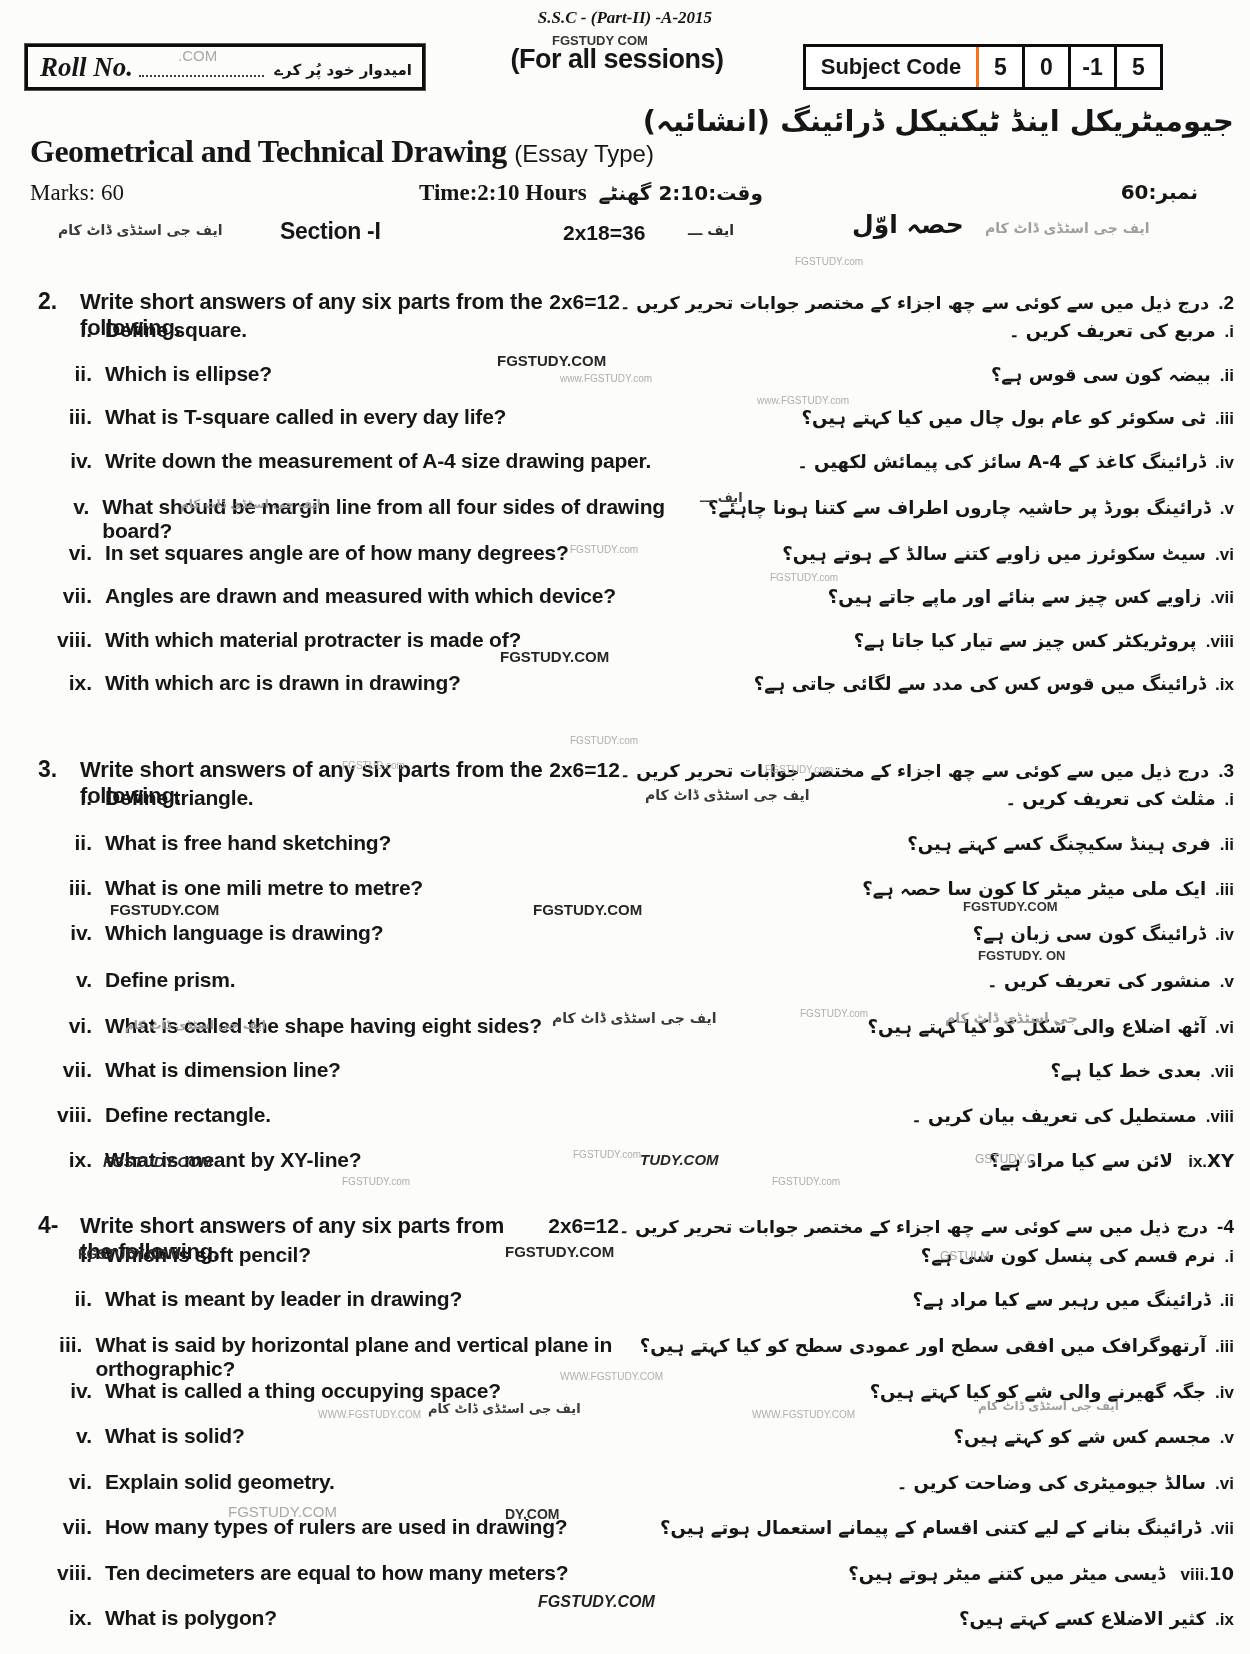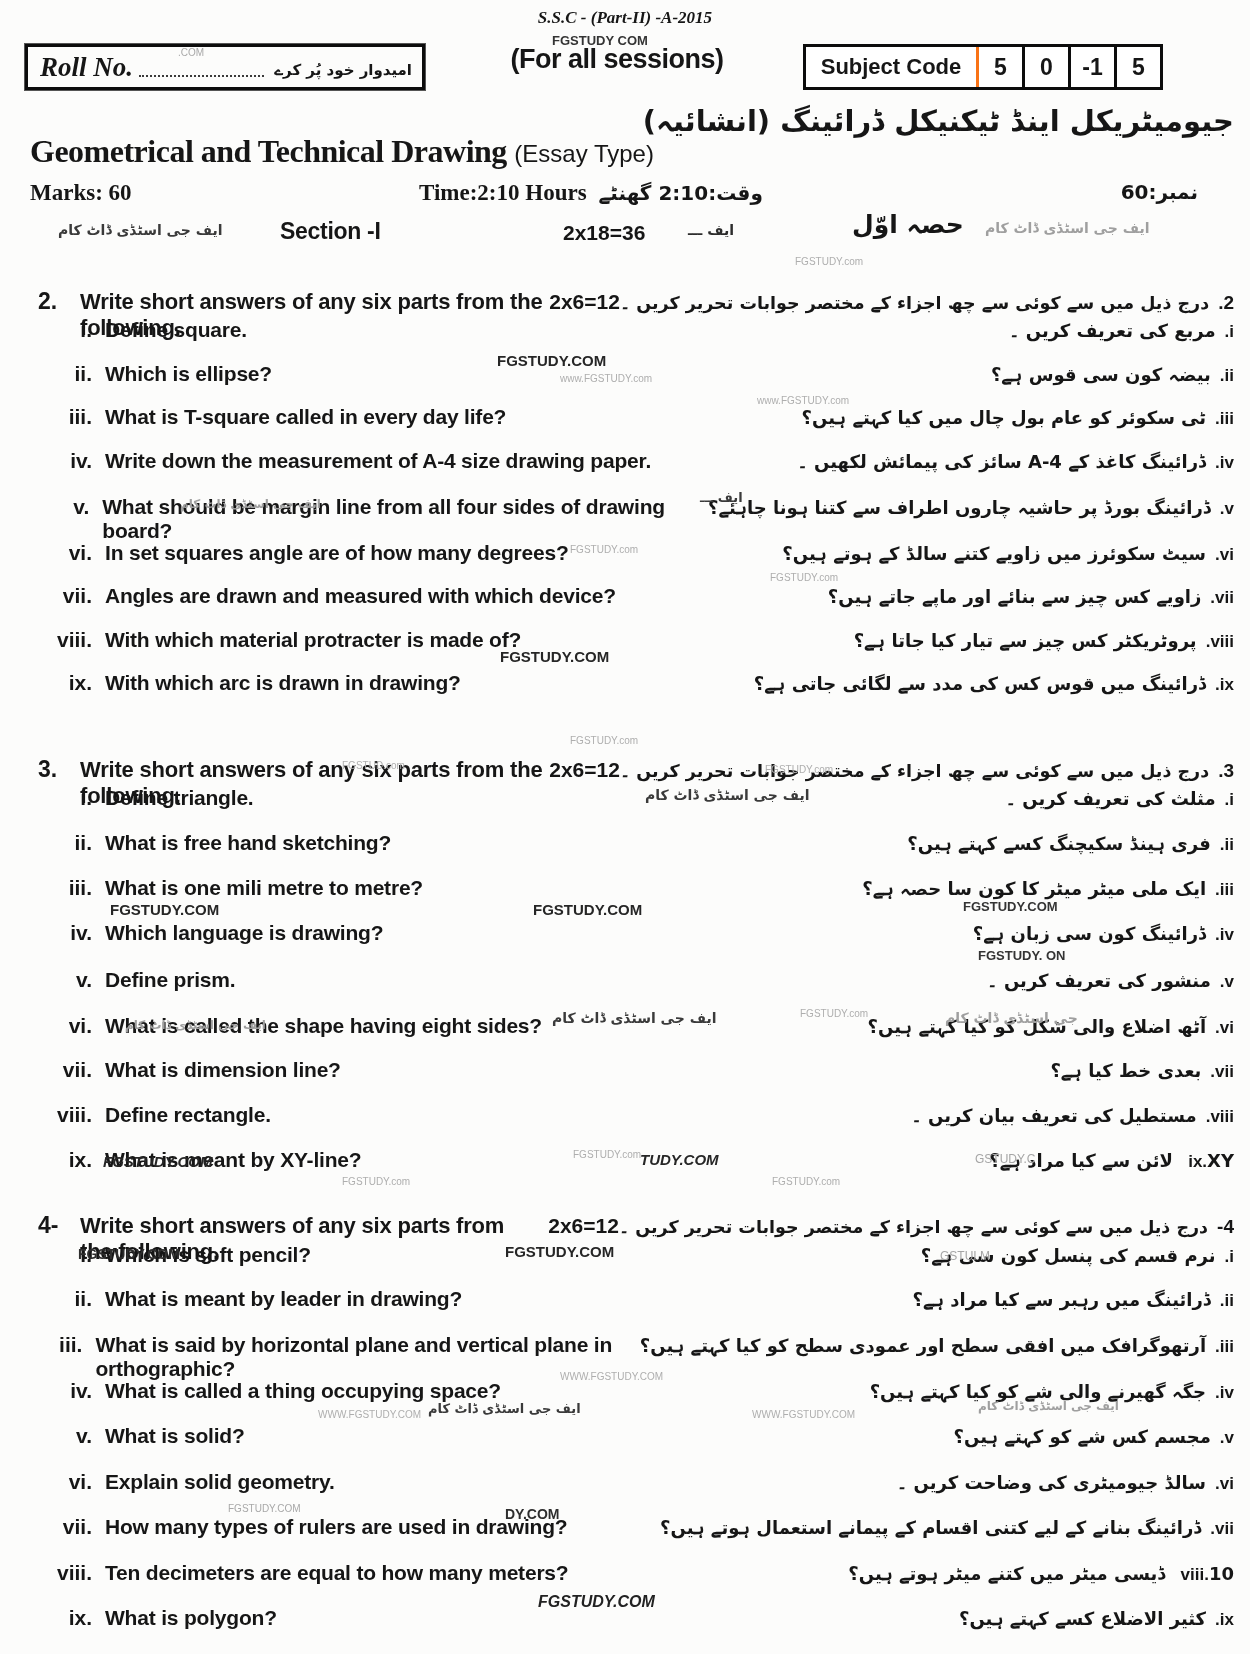--- a/index.html
+++ b/index.html
@@ -18,21 +18,21 @@
   .scbox{position:absolute;left:803px;top:44px;width:360px;height:46px;border:3px solid #0c0c0c;
          display:flex;box-sizing:border-box;background:#fff;}
   .sclabel{width:170px;display:flex;align-items:center;justify-content:center;font-weight:800;font-size:22px;border-right:3px solid #f97316;}
   .scd{flex:1;display:flex;align-items:center;justify-content:center;font-weight:800;font-size:23px;border-right:3px solid #0c0c0c;}
   .scd:last-child{border-right:none;}
   
   .title-en{position:absolute;left:30px;top:110px;font-family:"Liberation Serif",serif;font-weight:800;font-size:32px;letter-spacing:-0.5px;margin-top:23px;}
   .title-en .etype{font-family:"Liberation Sans",sans-serif;font-weight:400;font-size:24px;letter-spacing:0;}
   .title-ur{position:absolute;right:16px;top:104px;direction:rtl;font-family:"DejaVu Sans",sans-serif;font-weight:800;font-size:29px;white-space:nowrap;}
   
-  .marks-en{position:absolute;left:30px;top:180px;font-family:"Liberation Serif",serif;font-weight:700;font-size:23px;}
+  .marks-en{position:absolute;left:30px;top:180px;font-family:"Liberation Serif",serif;font-weight:400;font-size:23px;}
   .timegrp{position:absolute;left:419px;top:180px;display:flex;align-items:baseline;gap:12px;}
   .time-en{font-family:"Liberation Serif",serif;font-weight:800;font-size:23px;}
   .time-ur{font-family:"DejaVu Sans",sans-serif;direction:rtl;font-weight:800;font-size:20px;}
   .marks-ur{position:absolute;right:52px;top:180px;direction:rtl;font-family:"DejaVu Sans",sans-serif;font-weight:800;font-size:20px;}
   
   .section-en{position:absolute;left:280px;top:218px;font-weight:800;font-size:23px;letter-spacing:-0.3px;}
   .section-total{position:absolute;left:563px;top:221px;font-weight:800;font-size:21px;}
   .section-suffix{position:absolute;left:688px;top:222px;font-family:"DejaVu Sans",sans-serif;direction:rtl;font-weight:700;font-size:14px;color:#2c2c2c;}
   .section-ur{position:absolute;left:852px;top:210px;direction:rtl;font-family:"DejaVu Sans",sans-serif;font-weight:800;font-size:25px;}
   
@@ -45,21 +45,21 @@
   .en{width:716px;display:flex;align-items:baseline;}
   .rn{width:54px;text-align:right;padding-right:13px;font-weight:700;font-size:21px;box-sizing:content-box;}
   .et{font-weight:700;font-size:21px;letter-spacing:-0.2px;}
   .ur{flex:1;direction:rtl;font-family:"DejaVu Sans",sans-serif;font-weight:700;font-size:18px;white-space:nowrap;}
   .ur .rnu{font-size:17px;font-weight:700;margin-left:9px;font-family:"Liberation Sans",sans-serif;}
   .hu{font-size:17.5px;margin-top:20px;}
   .hu .rnu{font-size:19px;}
   
   .wm{position:absolute;white-space:nowrap;font-family:"Liberation Sans",sans-serif;}
   .f10{font-size:10px;color:#aeaeae;}
-  .f11{font-size:10px;color:#a8a8a8;}
+  .f11{font-size:15px;color:#a8a8a8;}
   .f12{font-size:12px;color:#a5a5a5;}
   .s13{font-size:13px;color:#343434;font-weight:700;}
   .s14{font-size:14px;color:#2e2e2e;font-weight:700;}
   .s15{font-size:15px;color:#262626;font-weight:700;}
   .s16{font-size:16px;color:#222;font-weight:800;}
   .it{font-style:italic;}
   .uw{font-family:"DejaVu Sans",sans-serif;direction:rtl;}
   .uf{color:#9f9f9f;font-weight:600;}
   .us{color:#3a3a3a;font-weight:700;}
 </style>

